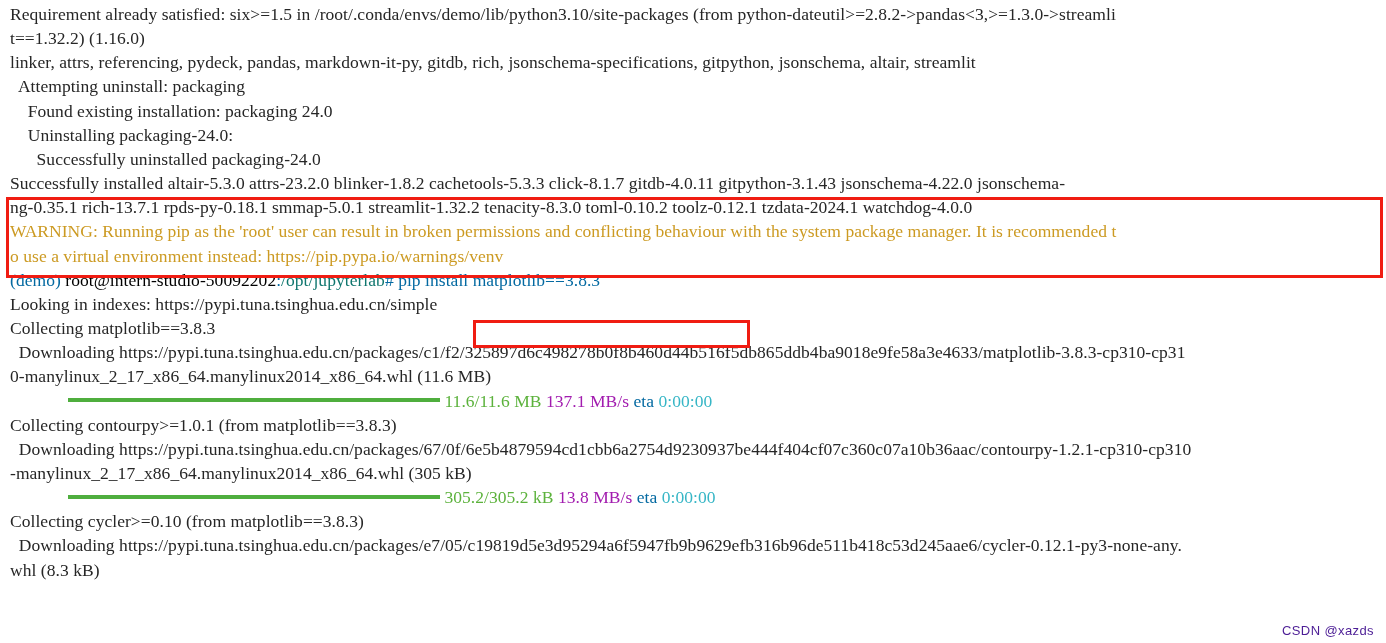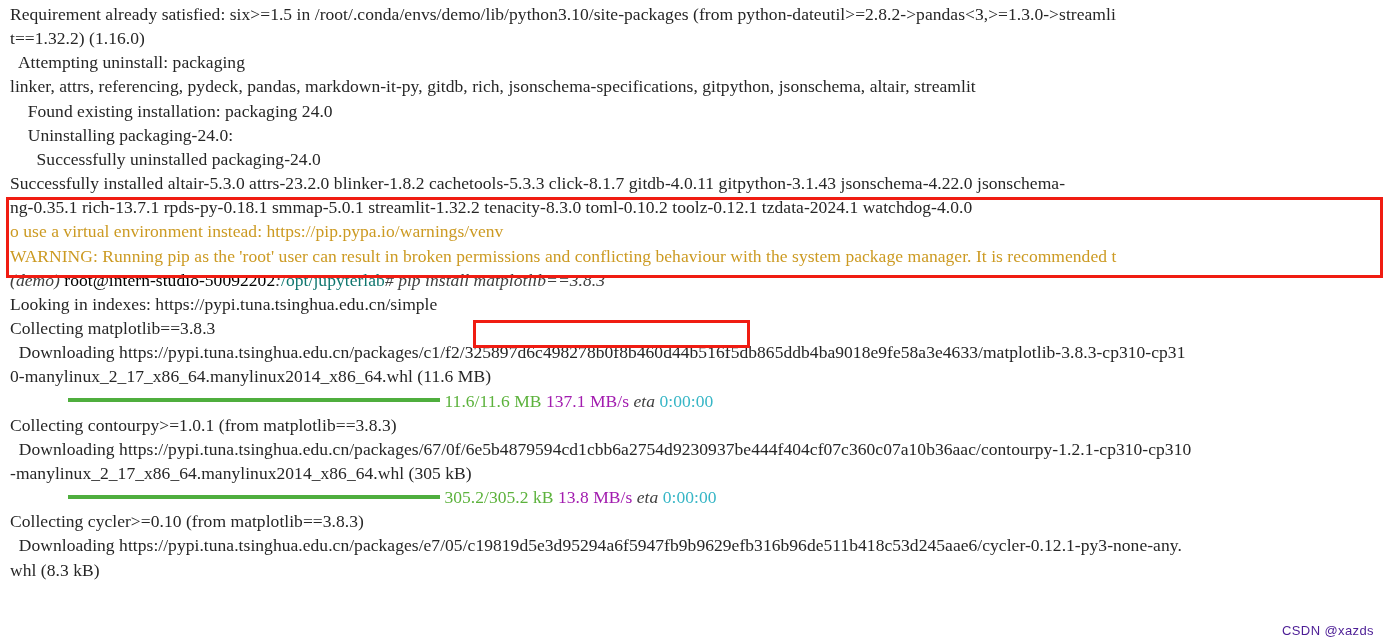--- a/index.html
+++ b/index.html
@@ -22,21 +22,21 @@
     padding: 2px 0 8px 10px;
   }
   .line {
     font-family: "Liberation Serif", "DejaVu Serif", serif;
     font-size: 17.5px;
     line-height: 24.15px;
     color: #262626;
     white-space: pre;
     letter-spacing: 0.05px;
   }
-  .c-black   { color: #404040; font-style: italic; }
+  .c-black   { color: #0369a1; }
   .c-warn    { color: #cc9a22; }
   .c-green   { color: #000000; }
   .c-blue    { color: #0f766e; }
   .c-gtext   { color: #5cb23c; text-align: center; }
   .c-red     { color: #a21caf; }
   .c-cyan    { color: #37b6c6; }
 
   
   .progress-line {
     display: block;
@@ -83,31 +83,31 @@
     letter-spacing: 0.4px;
   }
 </style>
 </head>
 <body>
 
 <div id="terminal">
 
   <div class="line">Requirement already satisfied: six&gt;=1.5 in /root/.conda/envs/demo/lib/python3.10/site-packages (from python-dateutil&gt;=2.8.2-&gt;pandas&lt;3,&gt;=1.3.0-&gt;streamli</div>
   <div class="line">t==1.32.2) (1.16.0)</div>
+  <div class="line">linker, attrs, referencing, pydeck, pandas, markdown-it-py, gitdb, rich, jsonschema-specifications, gitpython, jsonschema, altair, streamlit</div>
   <div class="line">  Attempting uninstall: packaging</div>
-  <div class="line">linker, attrs, referencing, pydeck, pandas, markdown-it-py, gitdb, rich, jsonschema-specifications, gitpython, jsonschema, altair, streamlit</div>
   <div class="line">    Found existing installation: packaging 24.0</div>
   <div class="line">    Uninstalling packaging-24.0:</div>
   <div class="line">      Successfully uninstalled packaging-24.0</div>
 
   <div class="line">Successfully installed altair-5.3.0 attrs-23.2.0 blinker-1.8.2 cachetools-5.3.3 click-8.1.7 gitdb-4.0.11 gitpython-3.1.43 jsonschema-4.22.0 jsonschema-</div>
   <div class="line">ng-0.35.1 rich-13.7.1 rpds-py-0.18.1 smmap-5.0.1 streamlit-1.32.2 tenacity-8.3.0 toml-0.10.2 toolz-0.12.1 tzdata-2024.1 watchdog-4.0.0</div>
 
+  <div class="line c-warn">WARNING: Running pip as the 'root' user can result in broken permissions and conflicting behaviour with the system package manager. It is recommended t</div>
   <div class="line c-warn">o use a virtual environment instead: https://pip.pypa.io/warnings/venv</div>
-  <div class="line c-warn">WARNING: Running pip as the 'root' user can result in broken permissions and conflicting behaviour with the system package manager. It is recommended t</div>
 
   <div class="line"><span class="c-black">(demo) </span><span class="c-green">root@intern-studio-50092202</span><span class="c-black">:</span><span class="c-blue">/opt/jupyterlab</span><span class="c-black">#</span><span class="c-black"> pip install matplotlib==3.8.3</span></div>
 
   <div class="line">Looking in indexes: https://pypi.tuna.tsinghua.edu.cn/simple</div>
   <div class="line">Collecting matplotlib==3.8.3</div>
   <div class="line">  Downloading https://pypi.tuna.tsinghua.edu.cn/packages/c1/f2/325897d6c498278b0f8b460d44b516f5db865ddb4ba9018e9fe58a3e4633/matplotlib-3.8.3-cp310-cp31</div>
   <div class="line">0-manylinux_2_17_x86_64.manylinux2014_x86_64.whl (11.6 MB)</div>
 
   <div class="line progress-line"><span class="bar-indent" style="width:58px;">&nbsp;</span><span class="bar" style="width:372px;"></span><span class="c-black"> </span><span class="c-gtext">11.6/11.6 MB</span><span class="c-black"> </span><span class="c-red">137.1 MB/s</span><span class="c-black"> </span><span class="c-black">eta</span><span class="c-black"> </span><span class="c-cyan">0:00:00</span></div>
 

